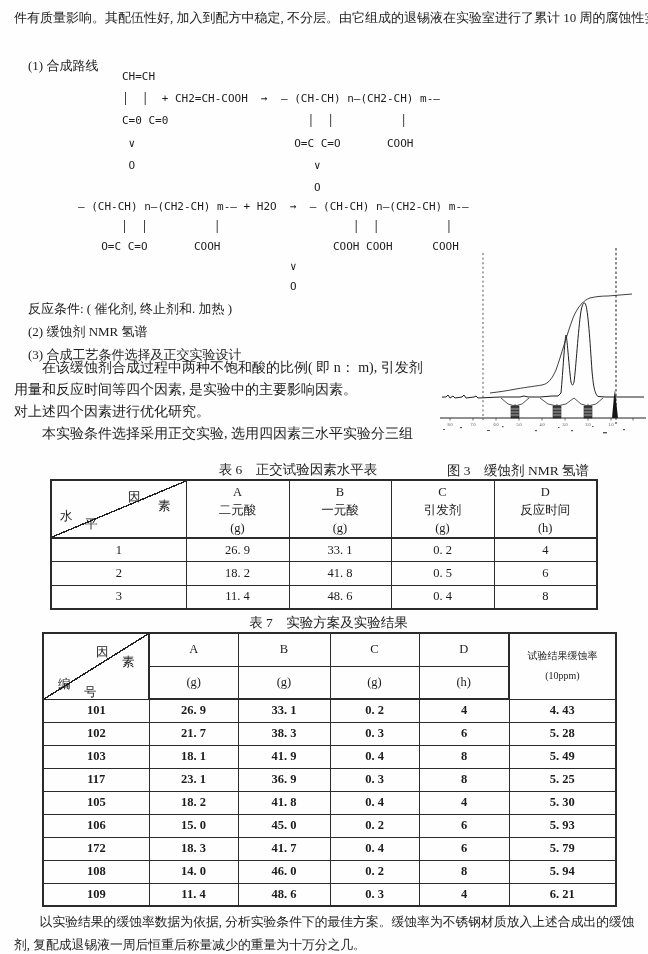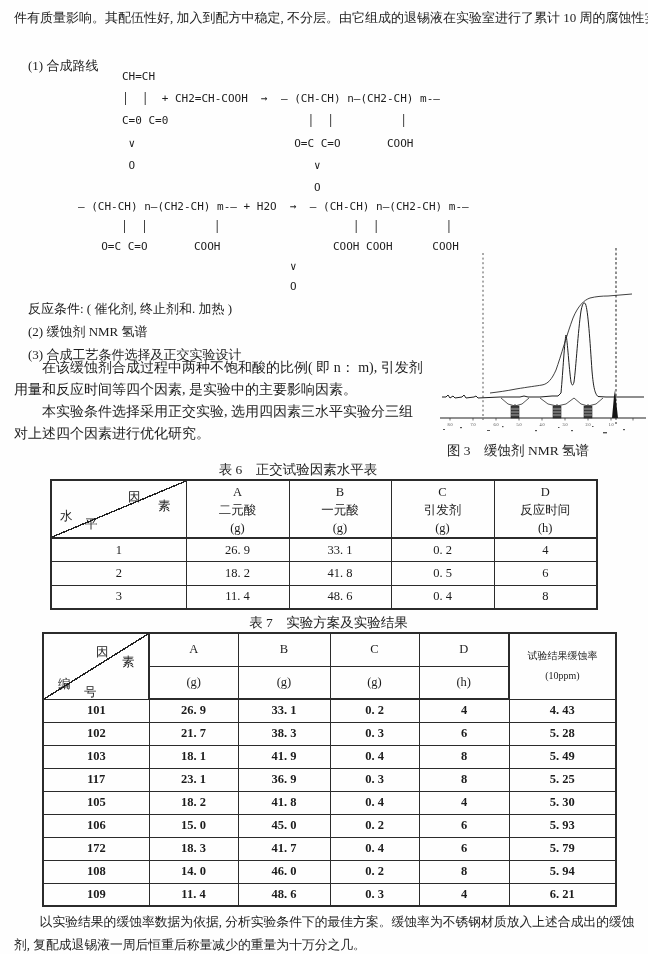--- a/index.html
+++ b/index.html
@@ -61,22 +61,22 @@
 
 <div class="abs body-text ln" style="left:28px;top:295px;">反应条件: ( 催化剂, 终止剂和. 加热 )</div>
 <div class="abs body-text ln" style="left:28px;top:318px;">(2) 缓蚀剂 NMR 氢谱</div>
 <div class="abs body-text ln" style="left:28px;top:341px;">(3) 合成工艺条件选择及正交实验设计</div>
 
 <div class="abs mid-text" style="left:14px;top:357px;">
   <div class="ln indent">在该缓蚀剂合成过程中两种不饱和酸的比例( 即 n： m), 引发剂</div>
   <div class="ln">用量和反应时间等四个因素, 是实验中的主要影响因素。</div>
 </div>
 <div class="abs mid-text" style="left:14px;top:401px;">
+  <div class="ln">对上述四个因素进行优化研究。</div>
   <div class="ln indent">本实验条件选择采用正交实验, 选用四因素三水平实验分三组</div>
-  <div class="ln">对上述四个因素进行优化研究。</div>
 </div>
 
 <svg class="abs" style="left:440px;top:246px;" width="206" height="200" viewBox="0 0 206 200">
 
   <path d="M43 7 V174" stroke="#444" stroke-width="0.9" stroke-dasharray="2 2.6" fill="none"></path>
   <path d="M176 2 V178" stroke="#333" stroke-width="1.1" stroke-dasharray="2.5 2.2" fill="none"></path>
 
   <path d="M2 151 L6 151 L8 149 L10 152 L13 150 L15 152 L22 151 L24 149 L26 152 L34 151 L36 150 L38 152
            L60 151 L80 151 L84 150 L88 151 L100 151 L112 150 L118 150 L121 147
            C123 125 124.5 95 126 89 C127.5 95 129 122 131 136 C132 140 133 140 134 136
@@ -123,21 +123,21 @@
       <rect x="95" y="184" width="2" height="1.2"></rect>
     <rect x="118" y="181" width="1.5" height="1"></rect>
       <rect x="131" y="184" width="2" height="1.2"></rect>
     <rect x="152" y="180" width="1.5" height="1"></rect>
       <rect x="163" y="186" width="4" height="1.4"></rect>
     <rect x="183" y="183" width="2" height="1.2"></rect>
       <rect x="3" y="183" width="2" height="1"></rect>
   </g>
 </svg>
 
-<div class="abs caption ln" style="left:428px;top:442px;width:180px;font-family:Liberation Serif, serif;">图 3　缓蚀剂 NMR 氢谱</div>
+<div class="abs caption ln" style="left:428px;top:462px;width:180px;font-family:Liberation Serif, serif;">图 3　缓蚀剂 NMR 氢谱</div>
 
 <div class="abs caption" style="left:25px;top:461px;width:546px;">表 6　正交试验因素水平表</div>
 
 <table class="t" id="t6">
   <colgroup>
       <col style="width:135px">
       <col style="width:103px">
       <col style="width:102px">
       <col style="width:103px">
       <col style="width:103px">

